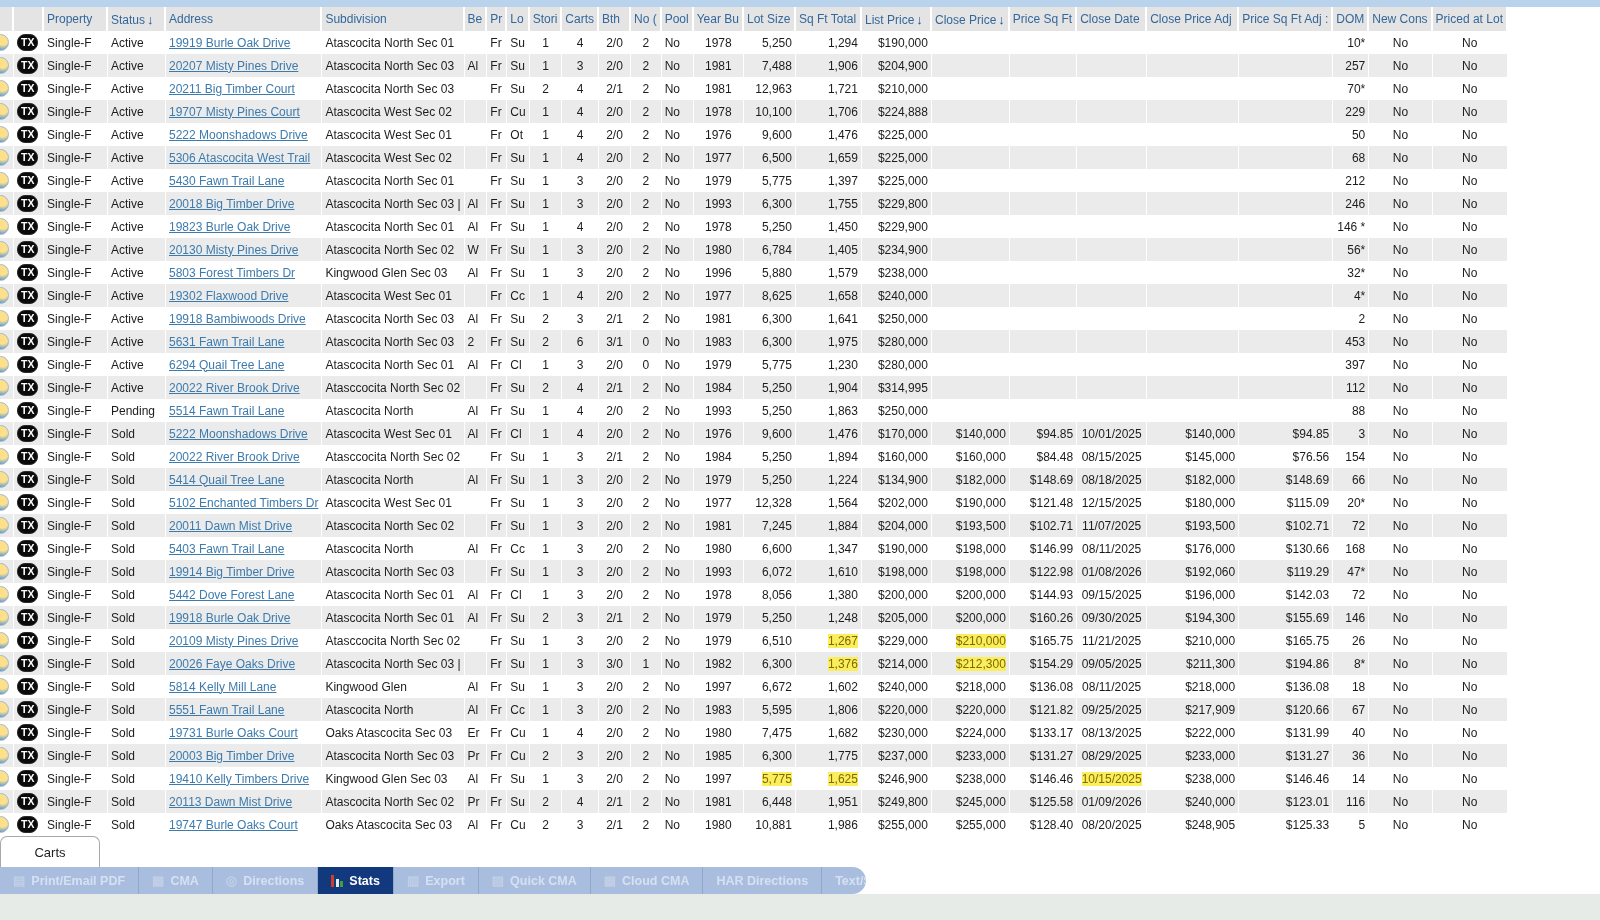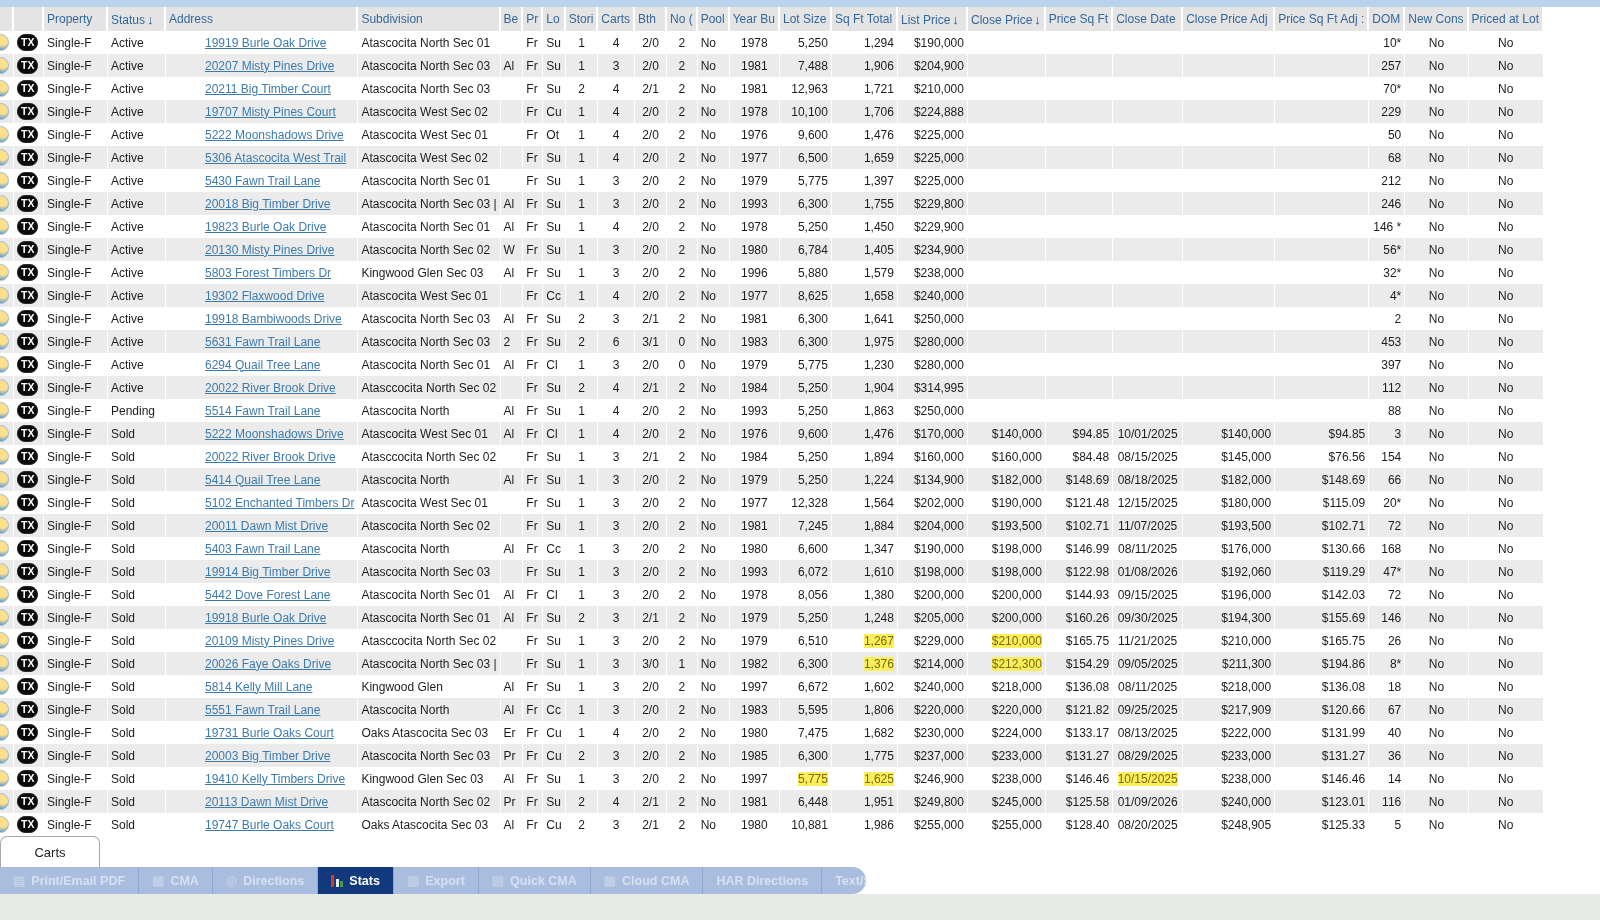--- a/index.html
+++ b/index.html
@@ -7,21 +7,21 @@
   .screen { position:relative; width:1600px; height:920px; background:#fff; overflow:hidden; }
   .topstrip { position:absolute; top:0; left:0; width:1600px; height:7px; background:#b9d3ec; }
 
   table.grid { position:absolute; top:7px; left:0; border-collapse:separate; border-spacing:0; table-layout:fixed; font-size:12px; color:#1c1c1c; }
   .grid th { background:#e4e4e4; color:#33679b; font-weight:normal; font-size:12px; height:24px; padding:0 3px; text-align:left; white-space:nowrap; overflow:hidden; border-right:2px solid #fff; cursor:pointer; }
   .grid td { height:23px; padding:0 3px; white-space:nowrap; overflow:hidden; border-right:1px solid #fff; }
   .grid tr.odd td { background:#ebebeb; }
   .grid tr.even td { background:#ffffff; }
   .al-r { text-align:right; } .al-c { text-align:center; } .al-l { text-align:left; }
   .sort-arrow { color:#1b4a9e; font-weight:bold; font-size:13px; margin-left:2px; }
-  a.addr { color:#3d7bad; text-decoration:underline;margin-left:36px; }
+  a.addr { color:#3d7bad; text-decoration:underline; }
   .tx-badge { display:inline-block; background:#0a0a0a; color:#fff; font-weight:bold; font-size:10.5px; line-height:13px; padding:1px 3px; border-radius:8px; border:1px solid #2a2a2a; }
   td.photo { overflow:hidden; padding:0; }
   .photo-dot { width:15px; height:15px; border-radius:50%; margin-left:-8px; background:radial-gradient(circle at 65% 30%, #ffe08a 0 38%, #5b9bd5 75%, #2c6da8 100%); border:1px solid #9db8d0; }
   .hl-text { background:#fbee5c; color:#7c6a00; }
   .hl-stripe { background-image:linear-gradient(#f7ec4e,#f7ec4e); background-size:100% 6px; background-position:0 100%; background-repeat:no-repeat; }
   .wrap { white-space:pre-line; line-height:10px; }
 
   .pager { position:absolute; top:838px; left:630px; width:320px; display:flex; align-items:center; justify-content:center; gap:22px; font-size:12.5px; }
   .pager .prev { color:#8a8a8a; cursor:pointer; }
   .pager .next { color:#444; cursor:pointer; }

